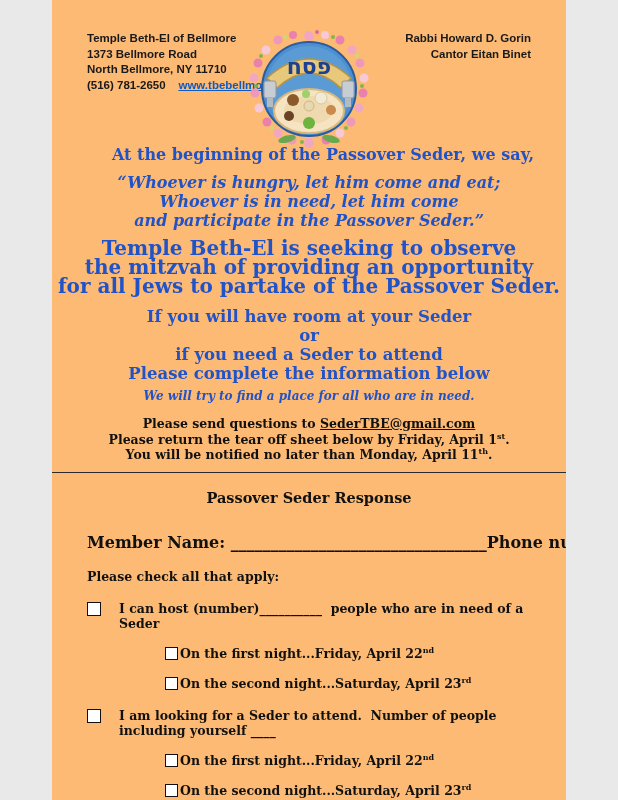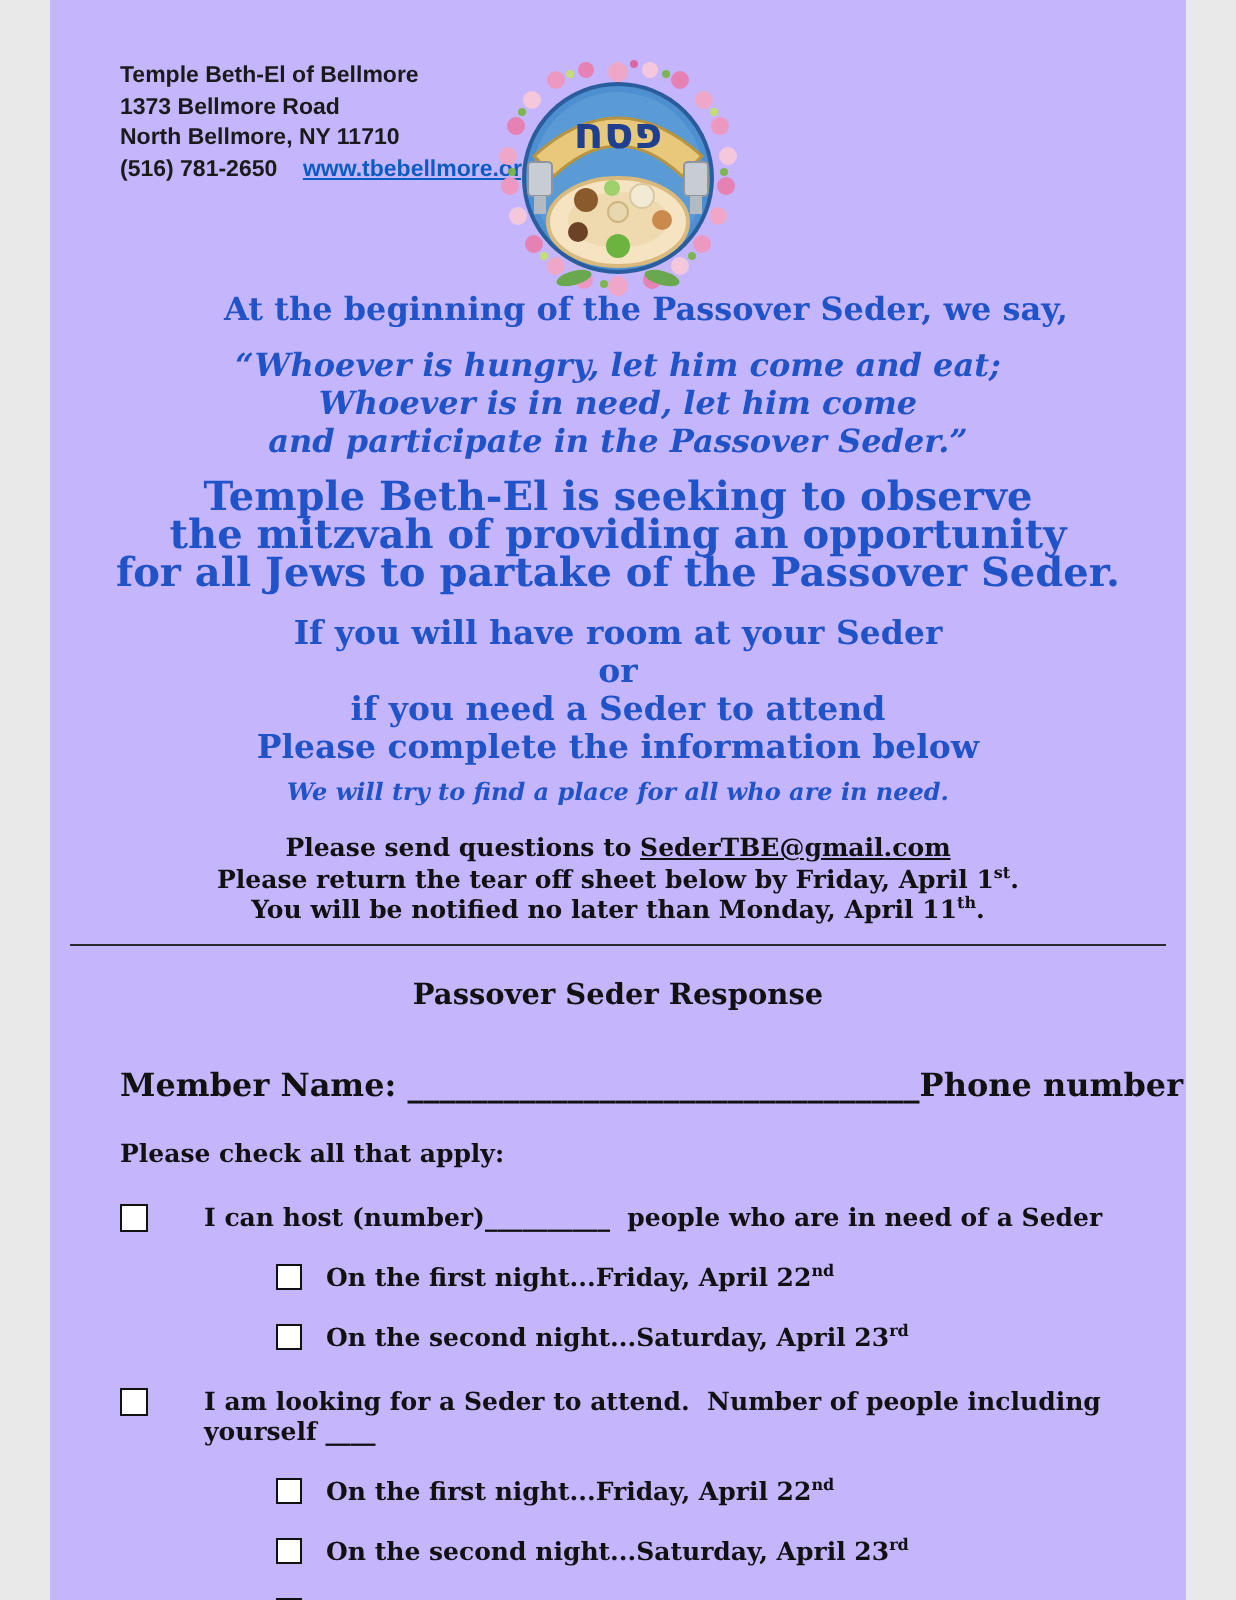--- a/index.html
+++ b/index.html
@@ -1,20 +1,20 @@
 <!DOCTYPE html>
 <html><head>
 <meta charset="utf-8">
 <style>
   html,body{margin:0;padding:0;background:#e9e9e9;}
   .page{
     position:relative;
-    width:568px;height:800px;
+    width:514px;height:800px;
     margin:0 auto;
-    background:#c4b5fd;
+    background:#fdba74;
     font-family:"Liberation Sans", sans-serif;
     color:#1a1a1a;
     overflow:hidden;
     box-sizing:border-box;
   }
   
   .hero{position:relative;height:145px;}
   .hdr-left{
     position:absolute;left:35px;top:31px;
     font-size:11.5px;font-weight:bold;line-height:15.5px;
@@ -67,21 +67,21 @@
     text-align:center;font-size:14.5px;margin:16px 0 0;
   }
   .member-row{
     display:flex;align-items:flex-end;
     font-size:16px;margin:27px 0 0;white-space:nowrap;
   }
   .blank{letter-spacing:0;}
   .check-instr{font-size:12.5px;margin:17px 0 0;}
   .opt-row{
     display:flex;align-items:flex-start;
-    font-size:12.5px;margin:17px 0 0;gap:10px;
+    font-size:12.5px;margin:17px 0 0;
   }
   .opt-sub{padding-left:78px;margin:15px 0 0;}
   .cb{
     display:inline-block;flex:0 0 auto;
     width:12px;height:12px;
     border:1.6px solid #111;
     background:#fff;margin-top:1px;cursor:pointer;
   }
   .cb-main{margin-right:18px;}
   .cb-sub{width:11px;height:11px;margin-right:2px;}
@@ -97,20 +97,24 @@
       <div>Temple Beth-El of Bellmore</div>
       <div>1373 Bellmore Road</div>
       <div>North Bellmore, NY 11710</div>
       <div>
         <span>(516) 781-2650</span>
         <span>&nbsp;&nbsp;</span>
         <span class="site-link">www.tbebellmore.org</span>
       </div>
     </div>
 
+    <div class="hdr-right">
+      <div>Rabbi Howard D. Gorin</div>
+      <div>Cantor Eitan Binet</div>
+    </div>
 
     <div class="logo-wrap">
       <svg width="124" height="126" viewBox="0 0 124 126">
 
         <g opacity="0.95">
           <circle cx="62" cy="10" r="5" fill="#f2a7c6"></circle>
             <circle cx="46" cy="9" r="4" fill="#e87fb0"></circle>
           <circle cx="78" cy="9" r="4" fill="#f7c9dc"></circle>
             <circle cx="31" cy="14" r="4.5" fill="#ef97bd"></circle>
           <circle cx="93" cy="14" r="4.5" fill="#e87fb0"></circle>

